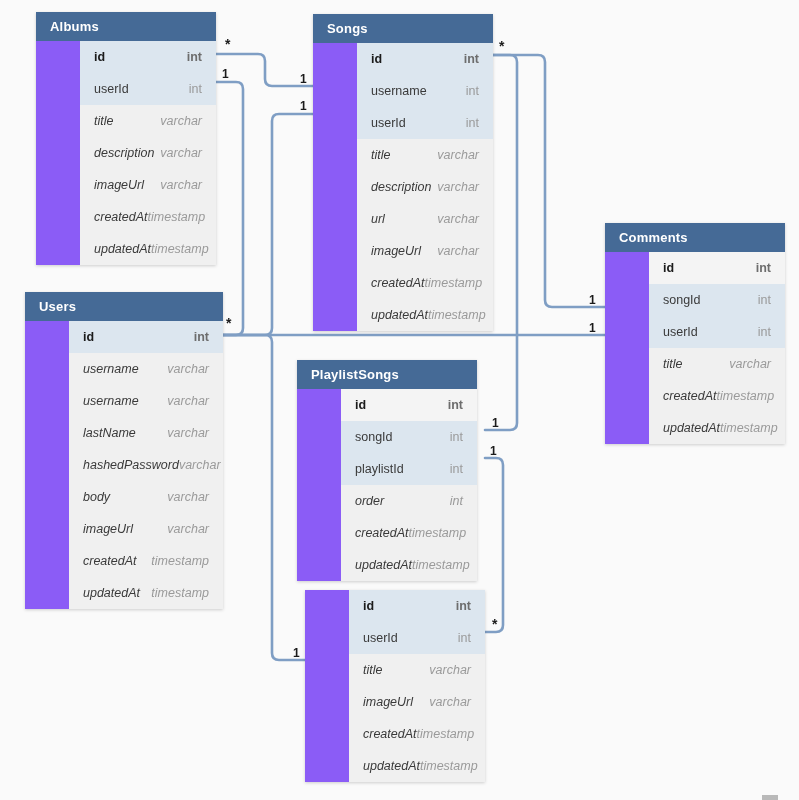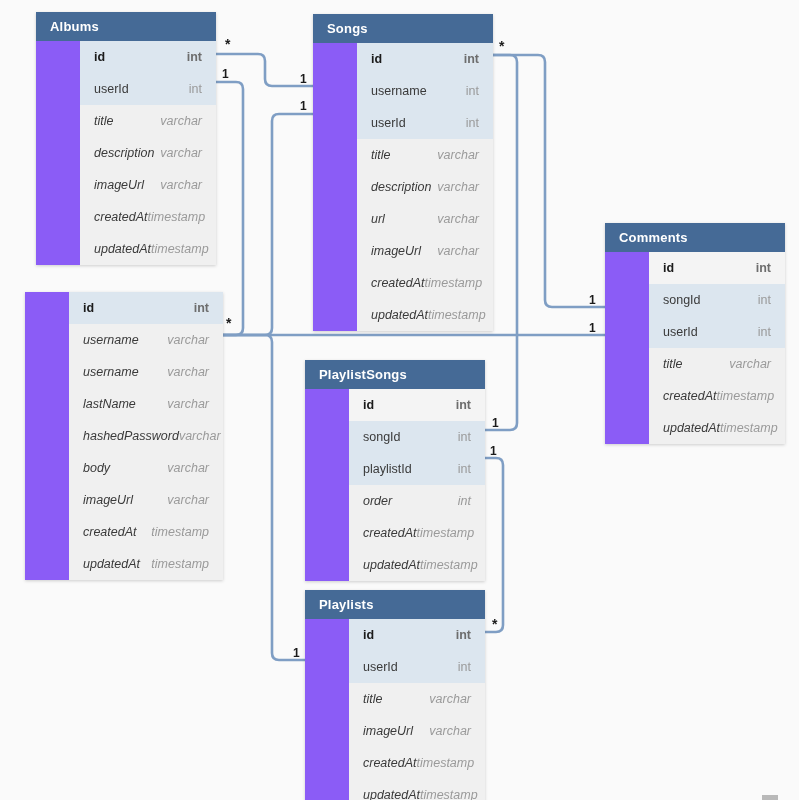--- a/index.html
+++ b/index.html
@@ -186,20 +186,21 @@
         <div class="row plain">
           <span class="col-name">createdAt</span>
           <span class="col-type">timestamp</span>
         </div>
         <div class="row plain">
           <span class="col-name">updatedAt</span>
           <span class="col-type">timestamp</span>
         </div>
       </div>
       <div class="table" style="left: 25px; top: 292px; width: 198px;">
+        <div class="tbl-header">Users</div>
         <div class="row key pk">
           <span class="col-name">id</span>
           <span class="col-type">int</span>
         </div>
         <div class="row plain">
           <span class="col-name">username</span>
           <span class="col-type">varchar</span>
         </div>
         <div class="row plain">
           <span class="col-name">username</span>
@@ -223,21 +224,21 @@
         </div>
         <div class="row plain">
           <span class="col-name">createdAt</span>
           <span class="col-type">timestamp</span>
         </div>
         <div class="row plain">
           <span class="col-name">updatedAt</span>
           <span class="col-type">timestamp</span>
         </div>
       </div>
-      <div class="table" style="left: 305px; top: 360px; width: 180px;">
+      <div class="table" style="left: 297px; top: 360px; width: 180px;">
         <div class="tbl-header">PlaylistSongs</div>
         <div class="row white pk">
           <span class="col-name">id</span>
           <span class="col-type">int</span>
         </div>
         <div class="row key">
           <span class="col-name">songId</span>
           <span class="col-type">int</span>
         </div>
         <div class="row key">
@@ -251,21 +252,20 @@
         <div class="row plain">
           <span class="col-name">createdAt</span>
           <span class="col-type">timestamp</span>
         </div>
         <div class="row plain">
           <span class="col-name">updatedAt</span>
           <span class="col-type">timestamp</span>
         </div>
       </div>
       <div class="table" style="left: 305px; top: 590px; width: 180px;">
-        <div class="tbl-header">Playlists</div>
         <div class="row key pk">
           <span class="col-name">id</span>
           <span class="col-type">int</span>
         </div>
         <div class="row key">
           <span class="col-name">userId</span>
           <span class="col-type">int</span>
         </div>
         <div class="row plain">
           <span class="col-name">title</span>

